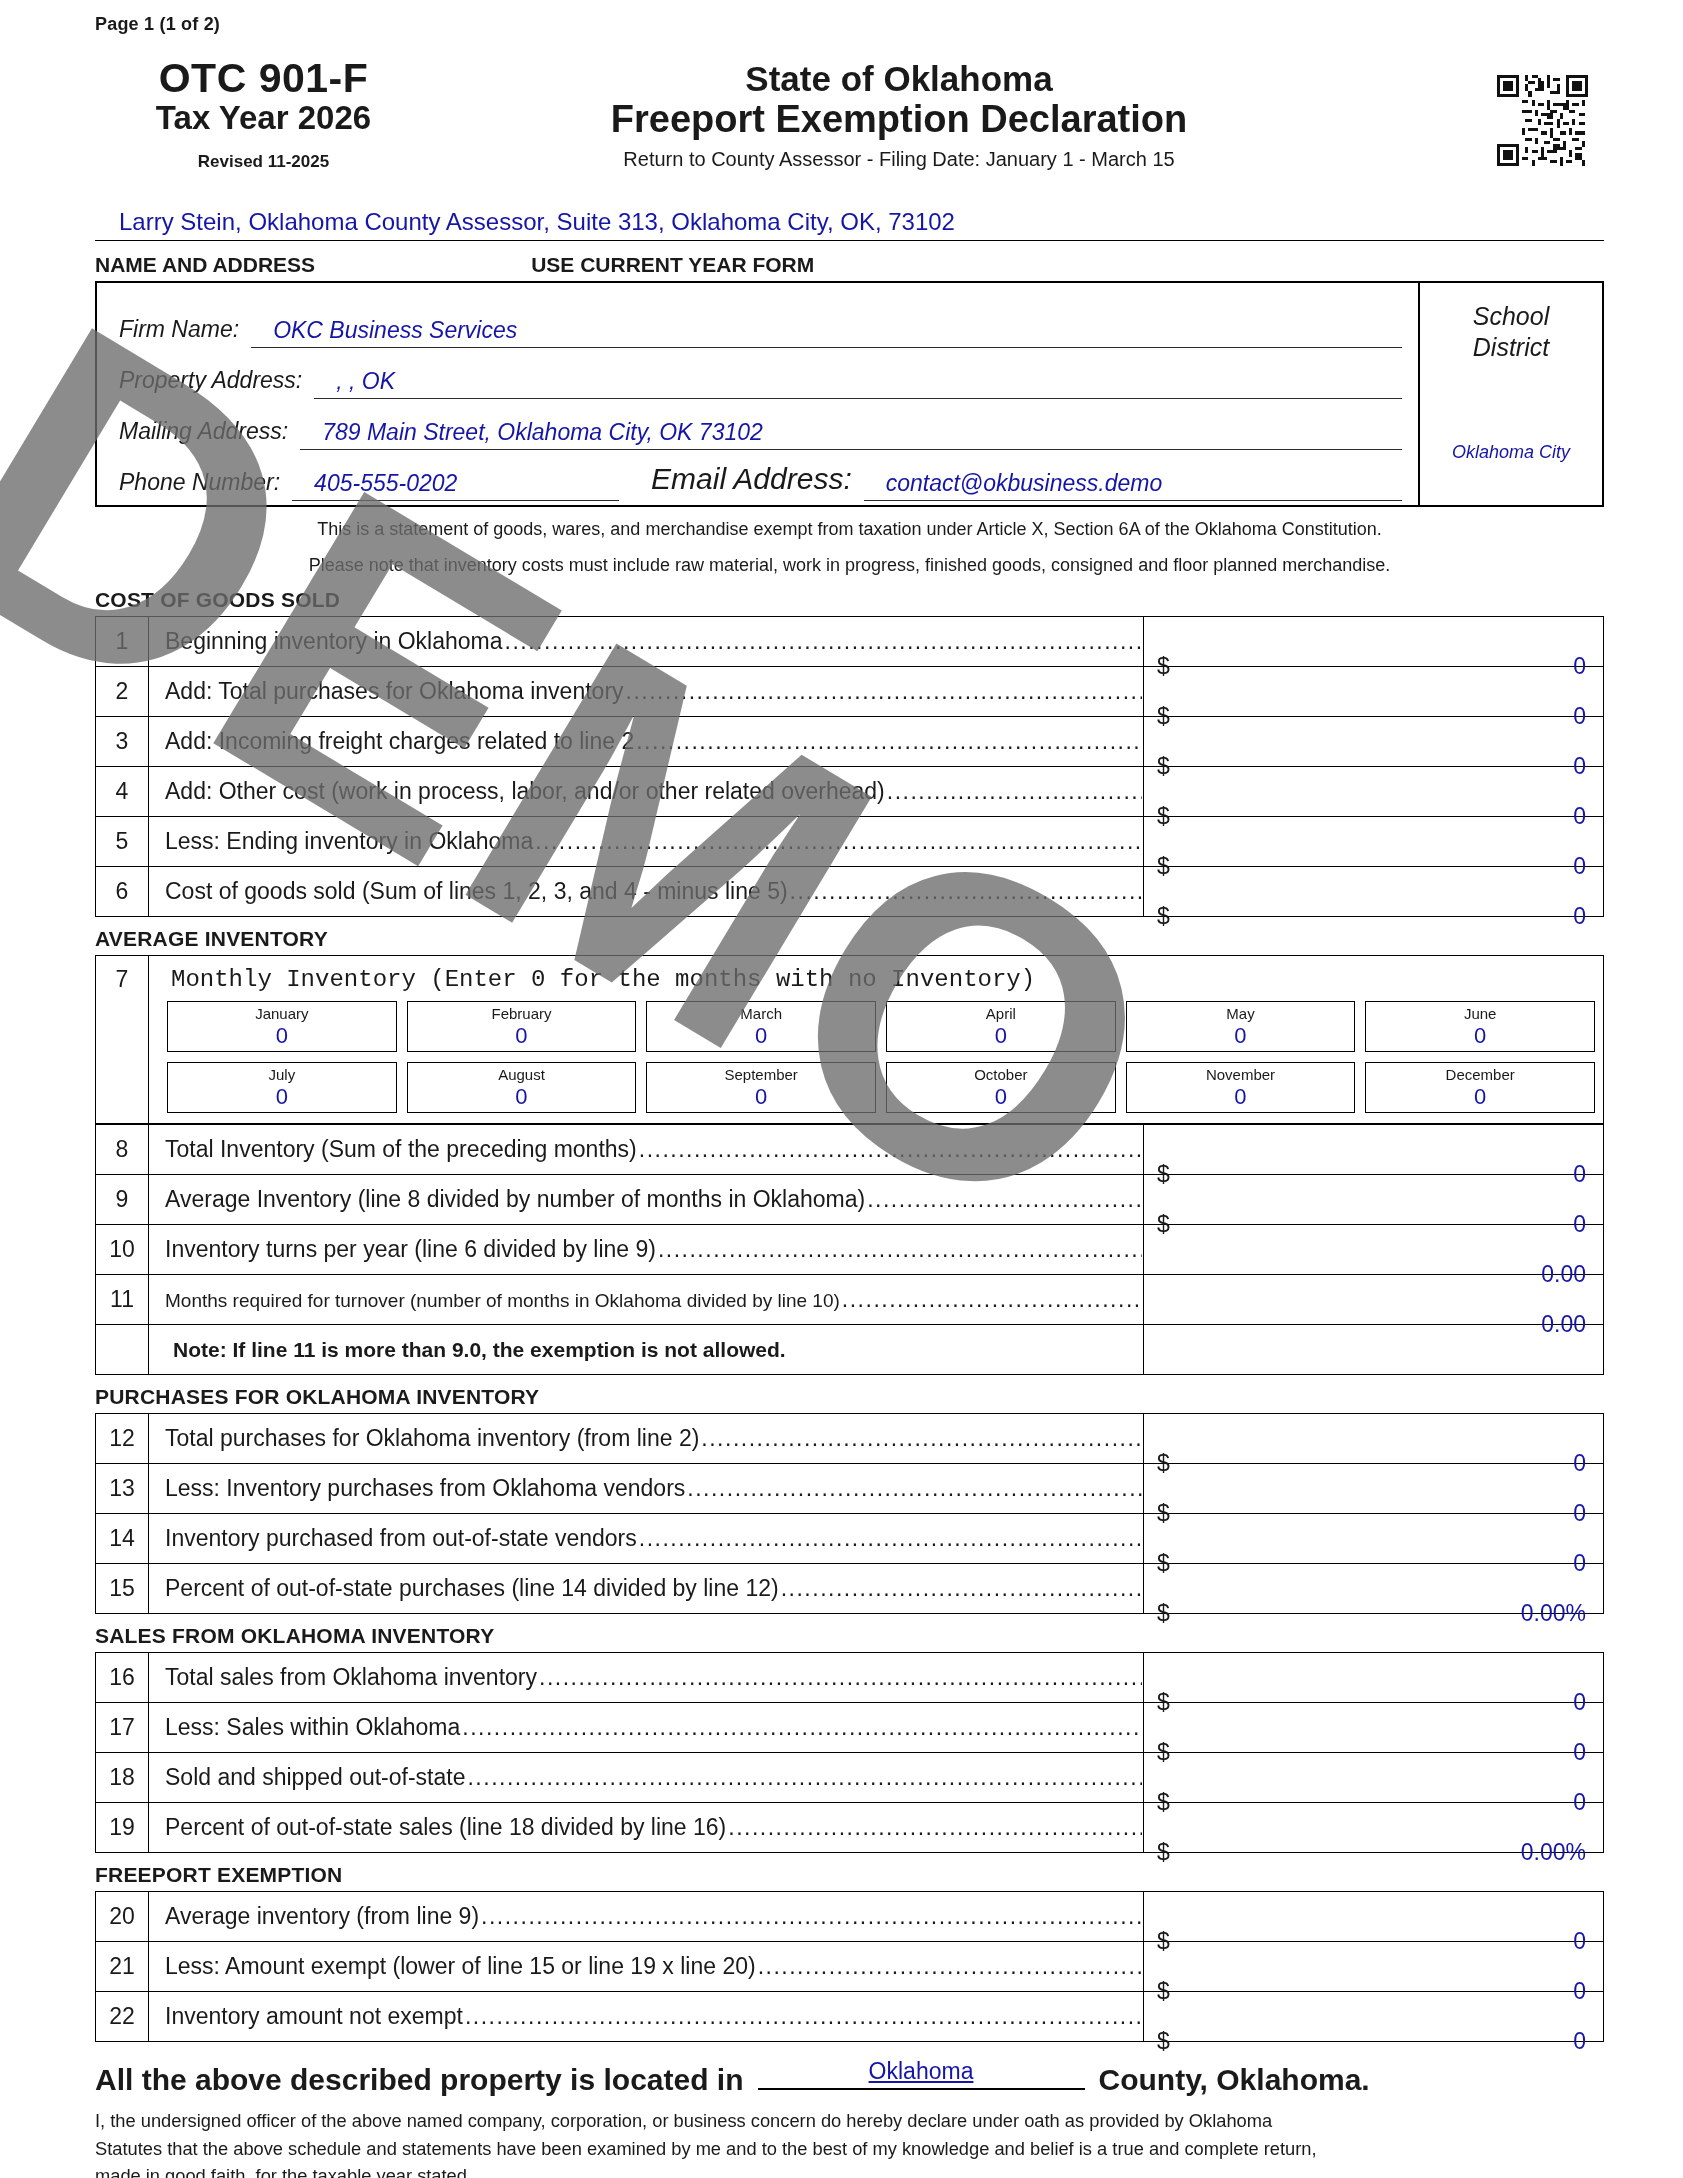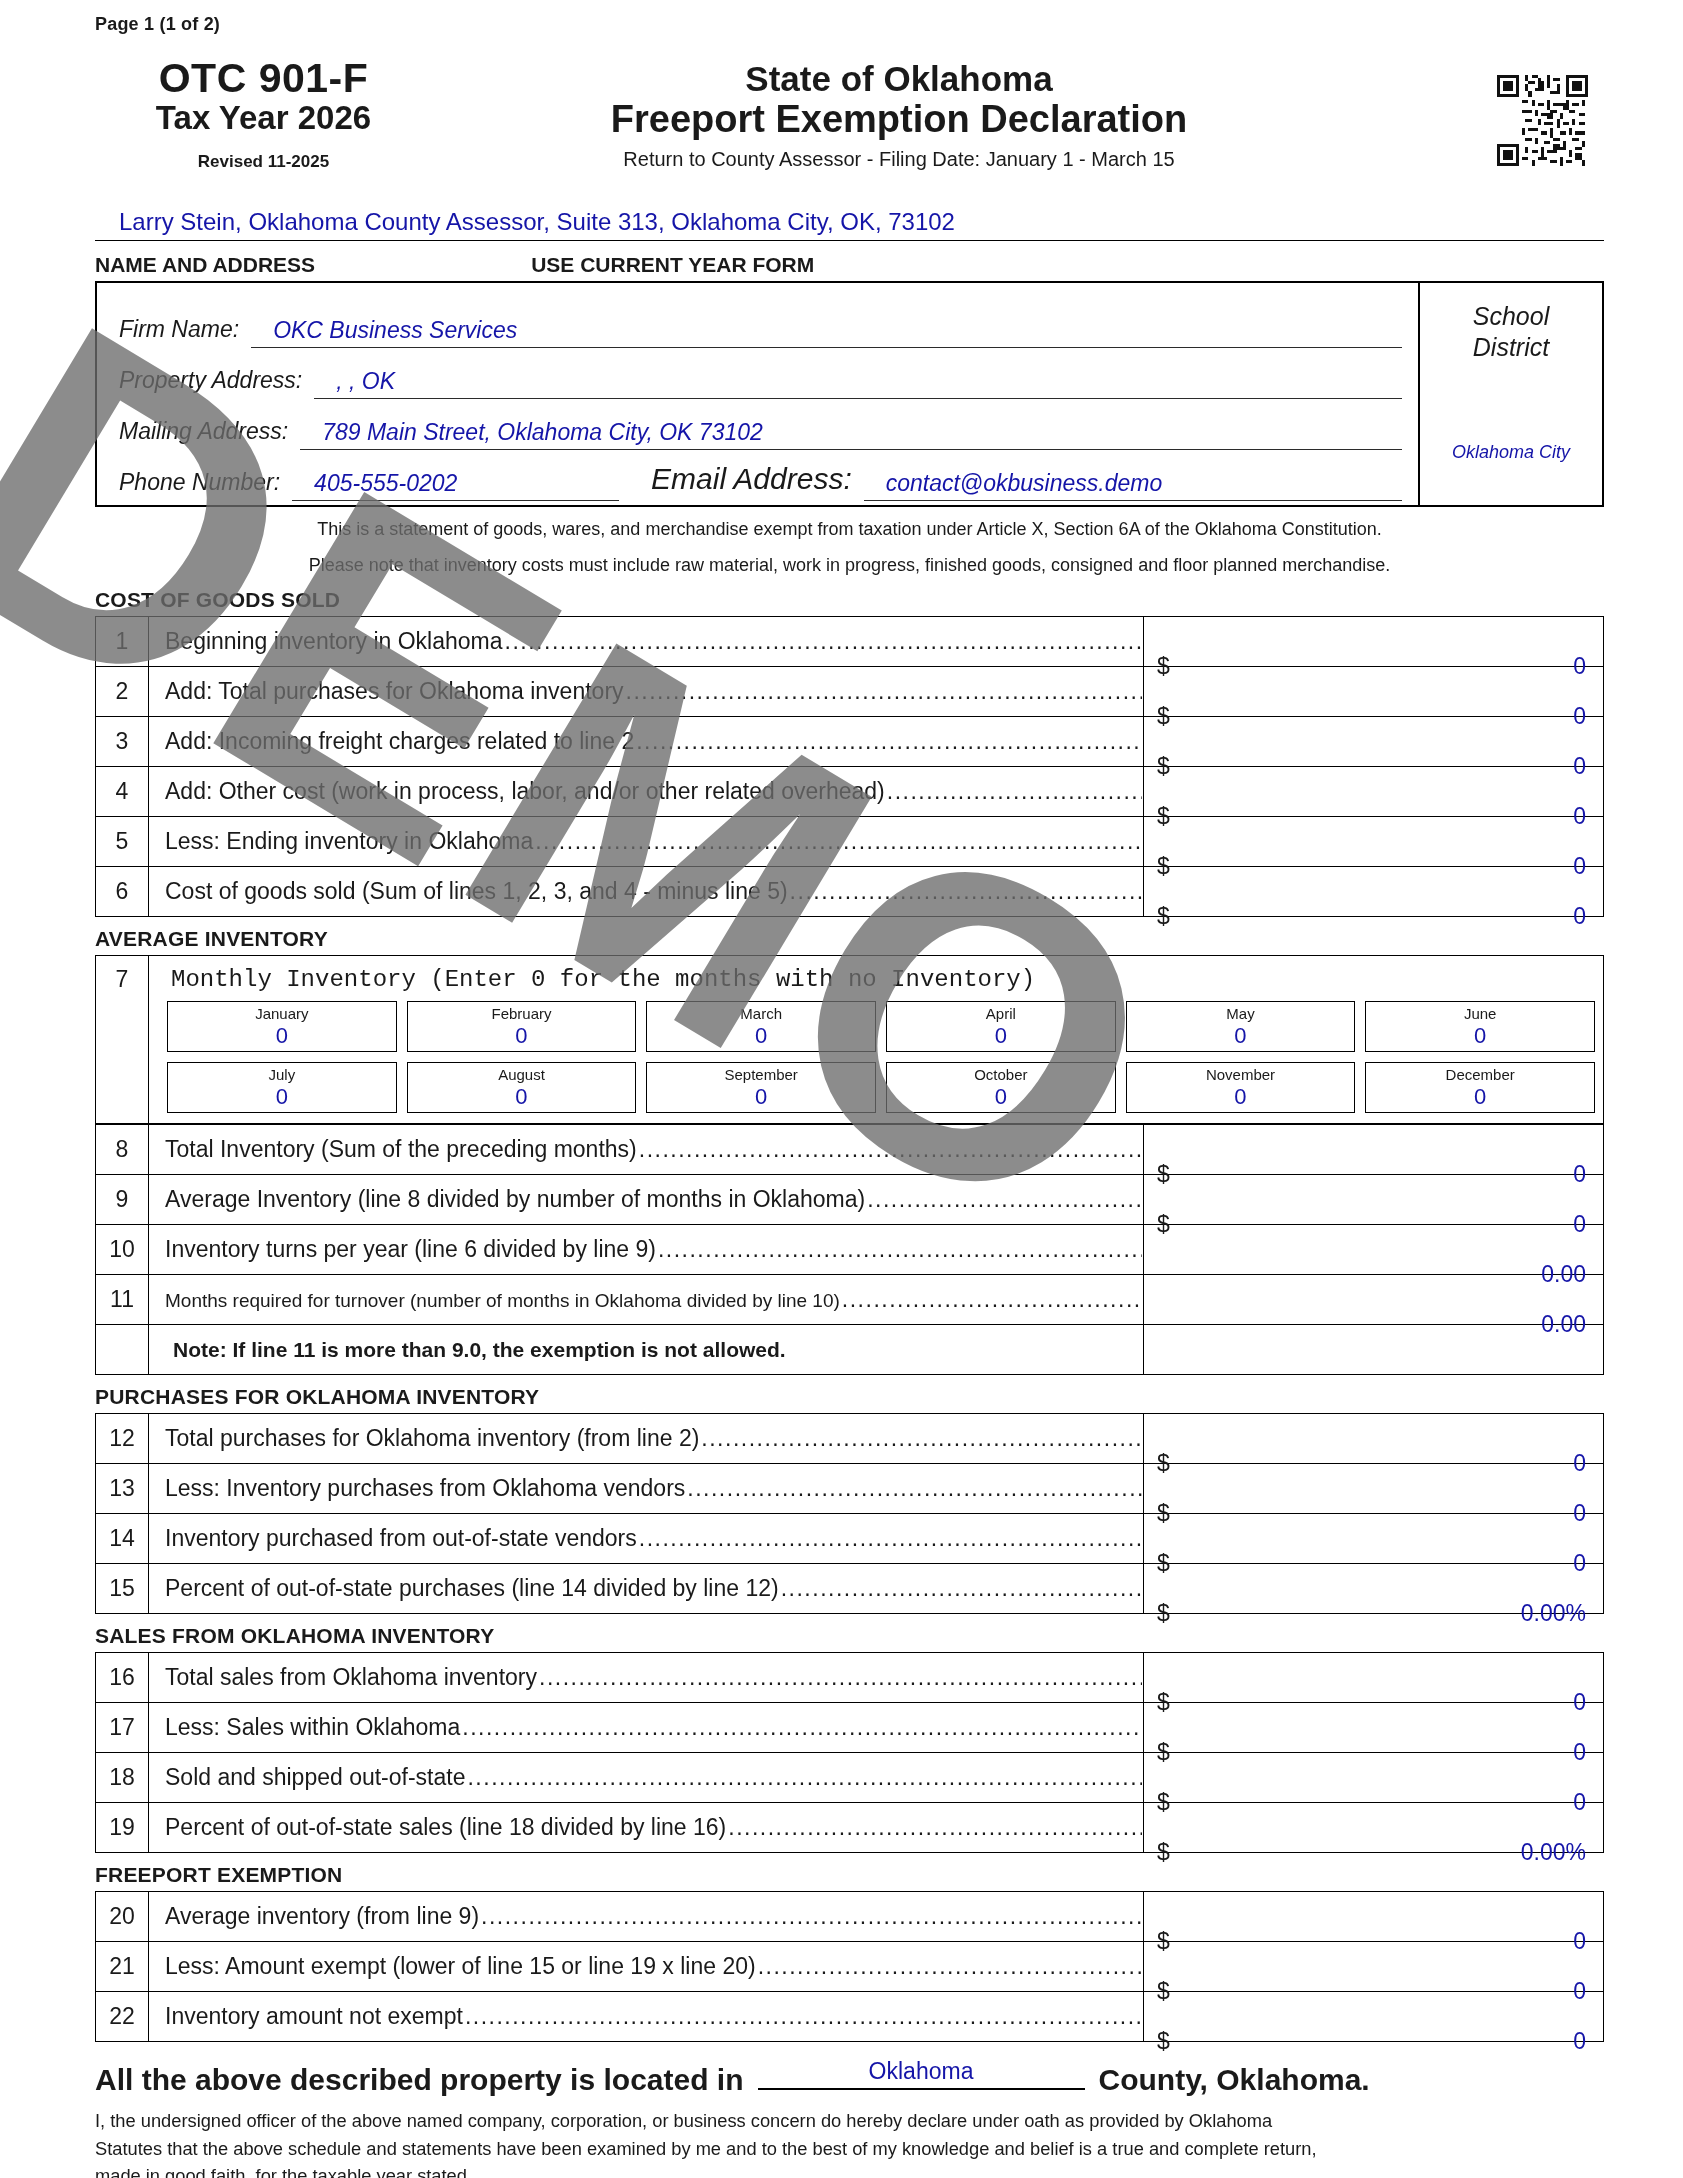--- a/index.html
+++ b/index.html
@@ -109,21 +109,21 @@
 
   
   .located { display: flex; align-items: baseline; margin-top: 14px; }
   .located .big { font-size: 30px; font-weight: bold; white-space: nowrap; }
   .located .fill {
     width: 327px; border-bottom: 2.2px solid #000; margin: 0 14px;
     position: relative; height: 34px;
   }
   .located .fill span {
     position: absolute; left: 0; right: 0; bottom: 3px; text-align: center;
-    color: #1515a8; font-size: 23px; font-weight: normal;
+    color: #1515a8; font-size: 23px; font-weight: normal; text-decoration: underline;
   }
   .oath { font-size: 18.3px; line-height: 1.5; margin-top: 10px; }
 </style>
 </head>
 <body>
 
 <div class="page">
 
   <div class="watermark">
     <span>DEMO</span>

